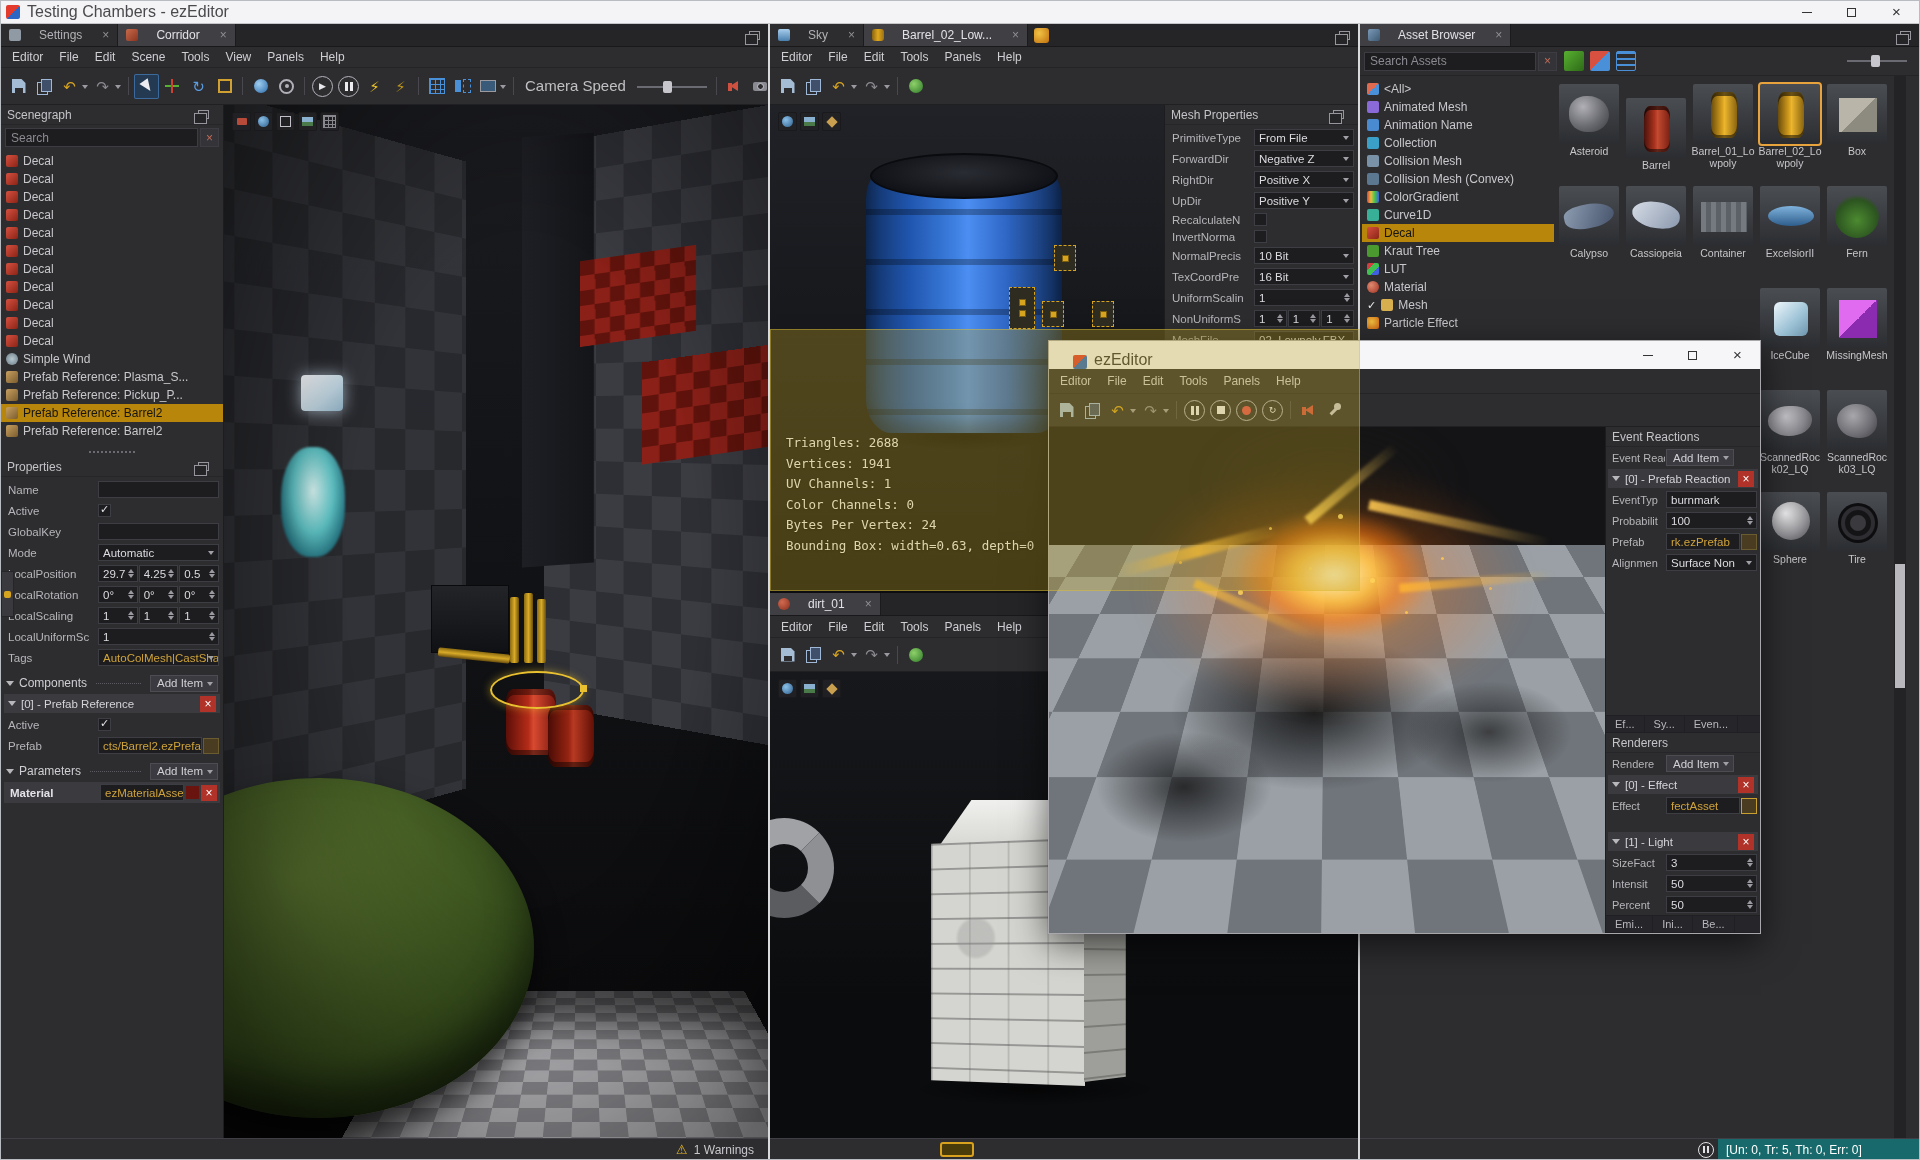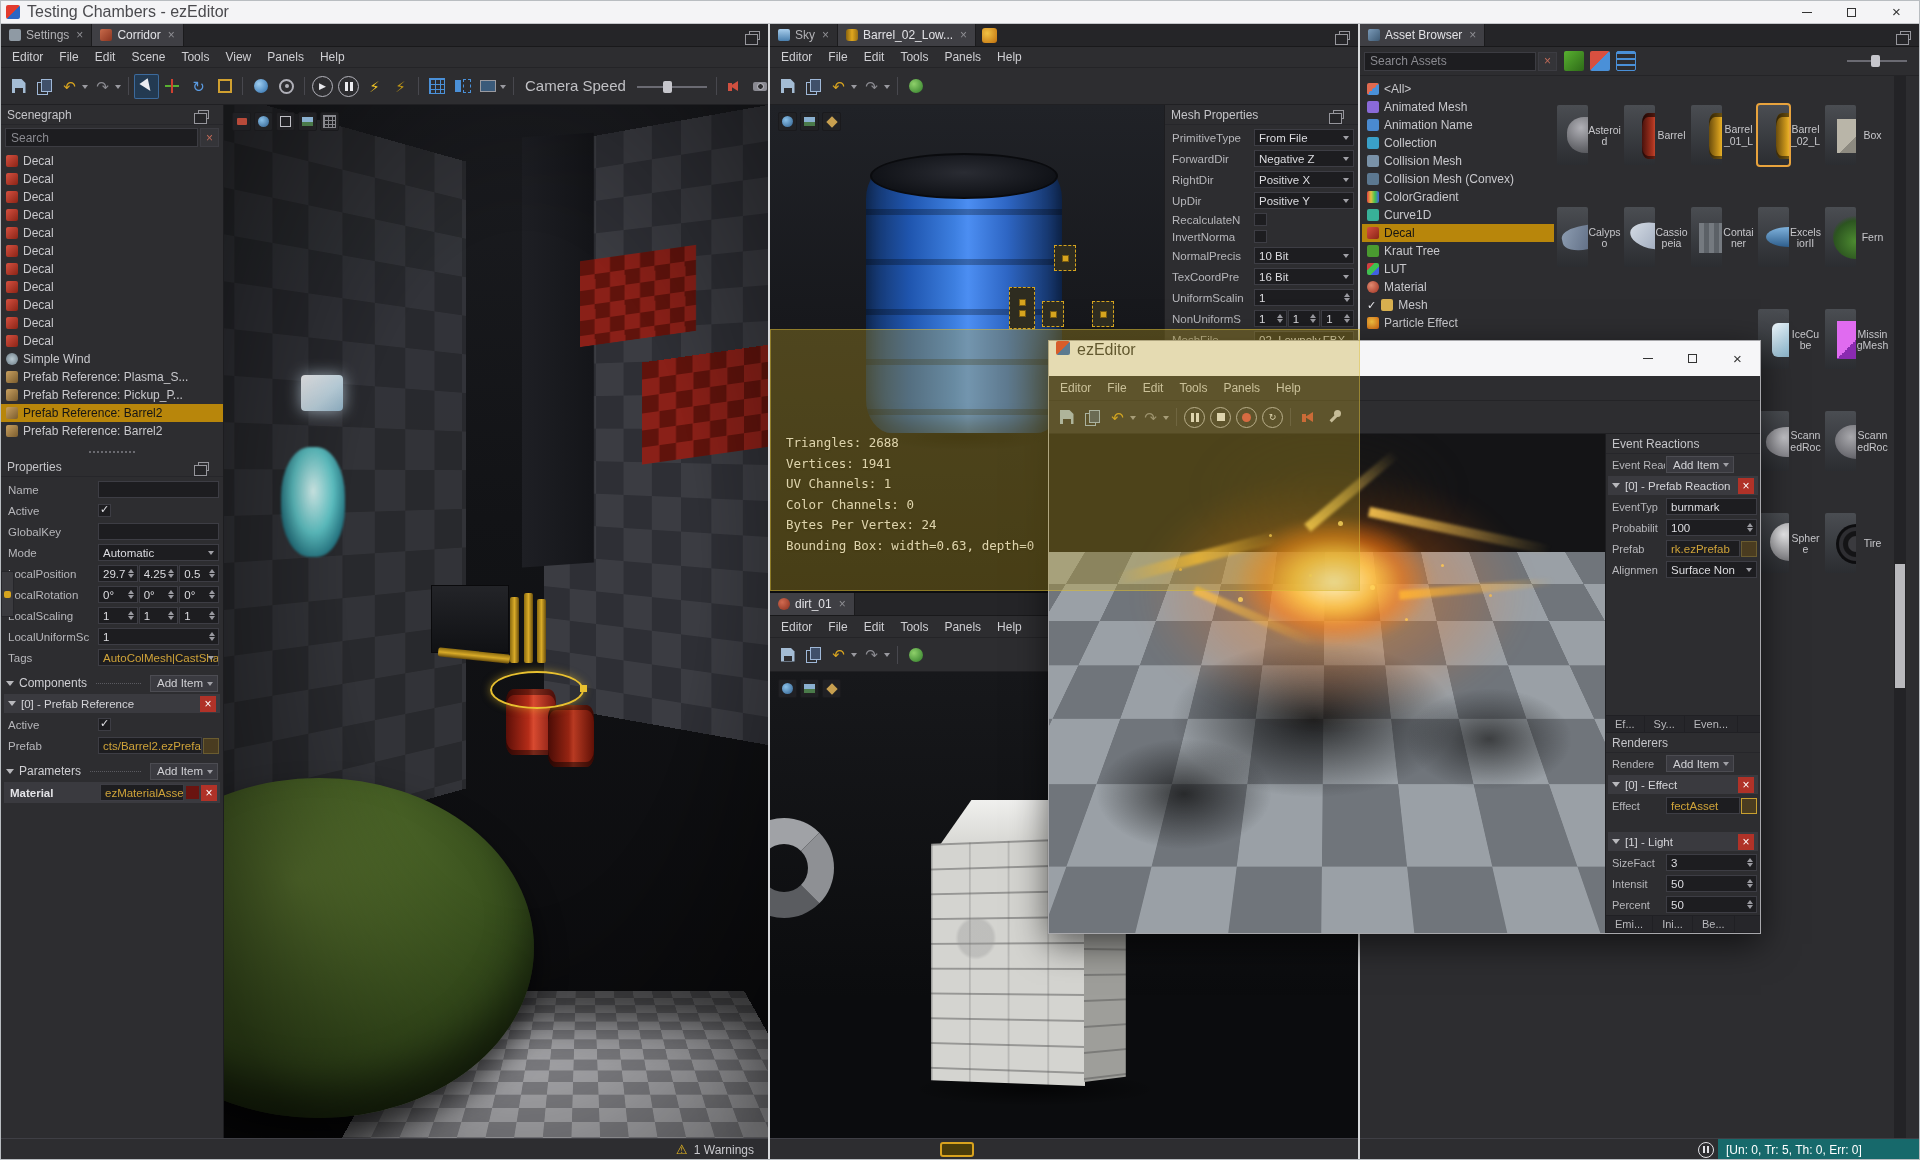--- a/index.html
+++ b/index.html
@@ -11,21 +11,21 @@
 .app-icon{width:14px;height:14px;border-radius:2px;background:linear-gradient(135deg,#e23b2e 0 50%,#2b66c4 50%);flex:none}
 .wtitle{margin-left:7px;color:#4a4a4e;font-size:16px}
 .win-controls{margin-left:auto;display:flex;height:100%}
 .win-btn{width:45px;display:flex;align-items:center;justify-content:center;color:#333}
 .wb-min{width:10px;height:1px;background:#333}
 .wb-max{width:9px;height:9px;border:1px solid #333}
 .wb-x::before{content:"×";font-size:15px;line-height:1}
 
 .tabrow{background:#252528;display:flex;align-items:stretch;border-bottom:1px solid #19191b}
 .tabs{display:flex}
-.tab{display:flex;align-items:center;gap:5px;padding:0 8px;background:#2d2d30;color:#b2b2b6;border-right:1px solid #1b1b1d}
+.tab{display:flex;align-items:center;gap:18px;padding:0 8px;background:#2d2d30;color:#b2b2b6;border-right:1px solid #1b1b1d}
 .tab.active{background:#3f3f44;color:#e2e2e6}
 .ticon{width:12px;height:12px;border-radius:2px;flex:none}
 .tclose{color:#8f8f94;font-size:12px;margin-left:2px;line-height:1}
 .tclose::before{content:"×"}
 .float-ic{margin-left:auto;align-self:center;margin-right:8px;width:11px;height:9px;border:1px solid #96969c;position:relative;flex:none}
 .float-ic::after{content:"";position:absolute;left:-5px;top:2px;width:11px;height:9px;border:1px solid #96969c;background:#252528}
 .tab-alert{width:15px;height:15px;margin-left:6px;align-self:center;background:radial-gradient(circle at 35% 35%,#f2c244,#c0700e);border-radius:3px;flex:none}
 .ti-settings{background:#8f9aa4}
 .ti-corridor{background:linear-gradient(135deg,#c86a4a,#8a3420)}
 .ti-sky{background:linear-gradient(180deg,#a8cdec,#4a7fae)}
@@ -132,21 +132,21 @@
 .at-colorgrad{background:linear-gradient(90deg,#e04040,#e0c040,#40c050,#4060e0)}
 .at-curve{background:#38b098}
 .at-decal{background:linear-gradient(135deg,#d65040,#8a2416)}
 .at-kraut{background:#4a9a30}
 .at-lut{background:linear-gradient(135deg,#d04040 0 33%,#40c050 33% 66%,#4060e0 66%)}
 .at-material{background:radial-gradient(circle at 35% 35%,#e08a70,#a03020);border-radius:50%}
 .at-mesh{background:#d8b050}
 .at-particle{background:radial-gradient(circle at 40% 40%,#f0c040,#d06010)}
 
 .asset-grid{display:grid;grid-template-columns:repeat(5,64px);grid-auto-rows:102px;column-gap:3px}
-.asset-tile{width:64px;display:flex;align-items:center}
+.asset-tile{width:64px;display:flex;flex-direction:column;align-items:center}
 .thumb{width:60px;height:60px;position:relative;overflow:hidden;border-radius:2px;background:linear-gradient(180deg,#4a4d52,#2b2d31)}
 .asset-tile.selected .thumb{outline:2px solid #e8a33d}
 .asset-label{margin-top:2px;font-size:10.5px;line-height:11.5px;color:#c6c6ca;text-align:center;width:64px;word-break:break-all;max-height:24px;overflow:hidden}
 .thumb::after{content:"";position:absolute}
 .k-asteroid::after{left:10px;top:12px;width:40px;height:36px;border-radius:45% 55% 50% 48%;background:radial-gradient(circle at 35% 30%,#b0b0b6,#6a6b70 55%,#3a3b3f)}
 .k-barrel::after{left:18px;top:8px;width:26px;height:46px;border-radius:6px/10px;background:linear-gradient(90deg,#4a120c,#a8321e 40%,#c44a30 52%,#7a2014);box-shadow:inset 0 4px 0 rgba(0,0,0,.6),inset 0 -3px 0 rgba(0,0,0,.5)}
 .k-barrel01::after,.k-barrel02::after{left:18px;top:8px;width:26px;height:46px;border-radius:6px/10px;background:linear-gradient(90deg,#6a4c0c,#d09a1c 40%,#ecb62e 52%,#8a6410);box-shadow:inset 0 4px 0 rgba(0,0,0,.55),inset 0 -3px 0 rgba(0,0,0,.5)}
 .k-box::after{left:12px;top:14px;width:38px;height:34px;background:linear-gradient(135deg,#b9b5a8 0 50%,#8d8a80 50%)}
 .k-calypso::after{left:5px;top:18px;width:50px;height:24px;border-radius:40% 60% 50% 50%;background:linear-gradient(120deg,#8e9eb2,#45526b);transform:rotate(-12deg)}
 .k-cassiopeia::after{left:6px;top:16px;width:48px;height:26px;border-radius:50% 50% 45% 55%;background:linear-gradient(120deg,#d6dde6,#8a97ad);transform:rotate(8deg)}
@@ -164,21 +164,21 @@
 .mtab{padding:2px 9px;border-right:1px solid #202024;color:#b8b8bc;font-size:11px}
 
 .statusstrip{background:#2d2d30;border-top:1px solid #3f3f45;display:flex;align-items:center}
 .warn-ic::before{content:"⚠";color:#e8b820;font-size:13px}
 .dock-pill{width:34px;height:15px;border:2px solid #d8a21e;border-radius:3px;background:#4a3c0a}
 .pause-circ{width:16px;height:16px;border:1px solid #e2e2e6;border-radius:50%;display:flex;align-items:center;justify-content:center;flex:none}
 .pause-circ::before{content:"";width:2px;height:7px;background:#e2e2e6;box-shadow:4px 0 0 #e2e2e6;margin-left:-4px}
 .stat-teal{flex:1;background:#17696b;color:#fff;height:100%;display:flex;align-items:center;padding-left:8px}
 
 .fw{border:1px solid #a8a8ac;box-shadow:0 10px 34px rgba(0,0,0,.6);background:#2d2d30;z-index:30;display:flex;flex-direction:column}
-.fw-title{height:35px;background:#f6f6f8;display:flex;align-items:flex-start;padding-left:7px;flex:none}
+.fw-title{height:28px;background:#f6f6f8;display:flex;align-items:flex-end;padding-left:24px;flex:none}
 .fw-title .wtitle{color:#333}
 .fw-body{flex:1;display:flex;min-height:0}
 .fw-viewport{width:556px;position:relative;overflow:hidden;background:#141416;flex:none}
 .fw-panels{flex:1;background:#2d2d30;border-left:1px solid #1d1d20;display:flex;flex-direction:column;min-width:0;position:relative}
 .fw-panels .plabel{width:56px;font-size:11px}
 .fw-spacer{flex:1}
 
 .scene{position:absolute;overflow:hidden}
 .sobj{position:absolute}
 

